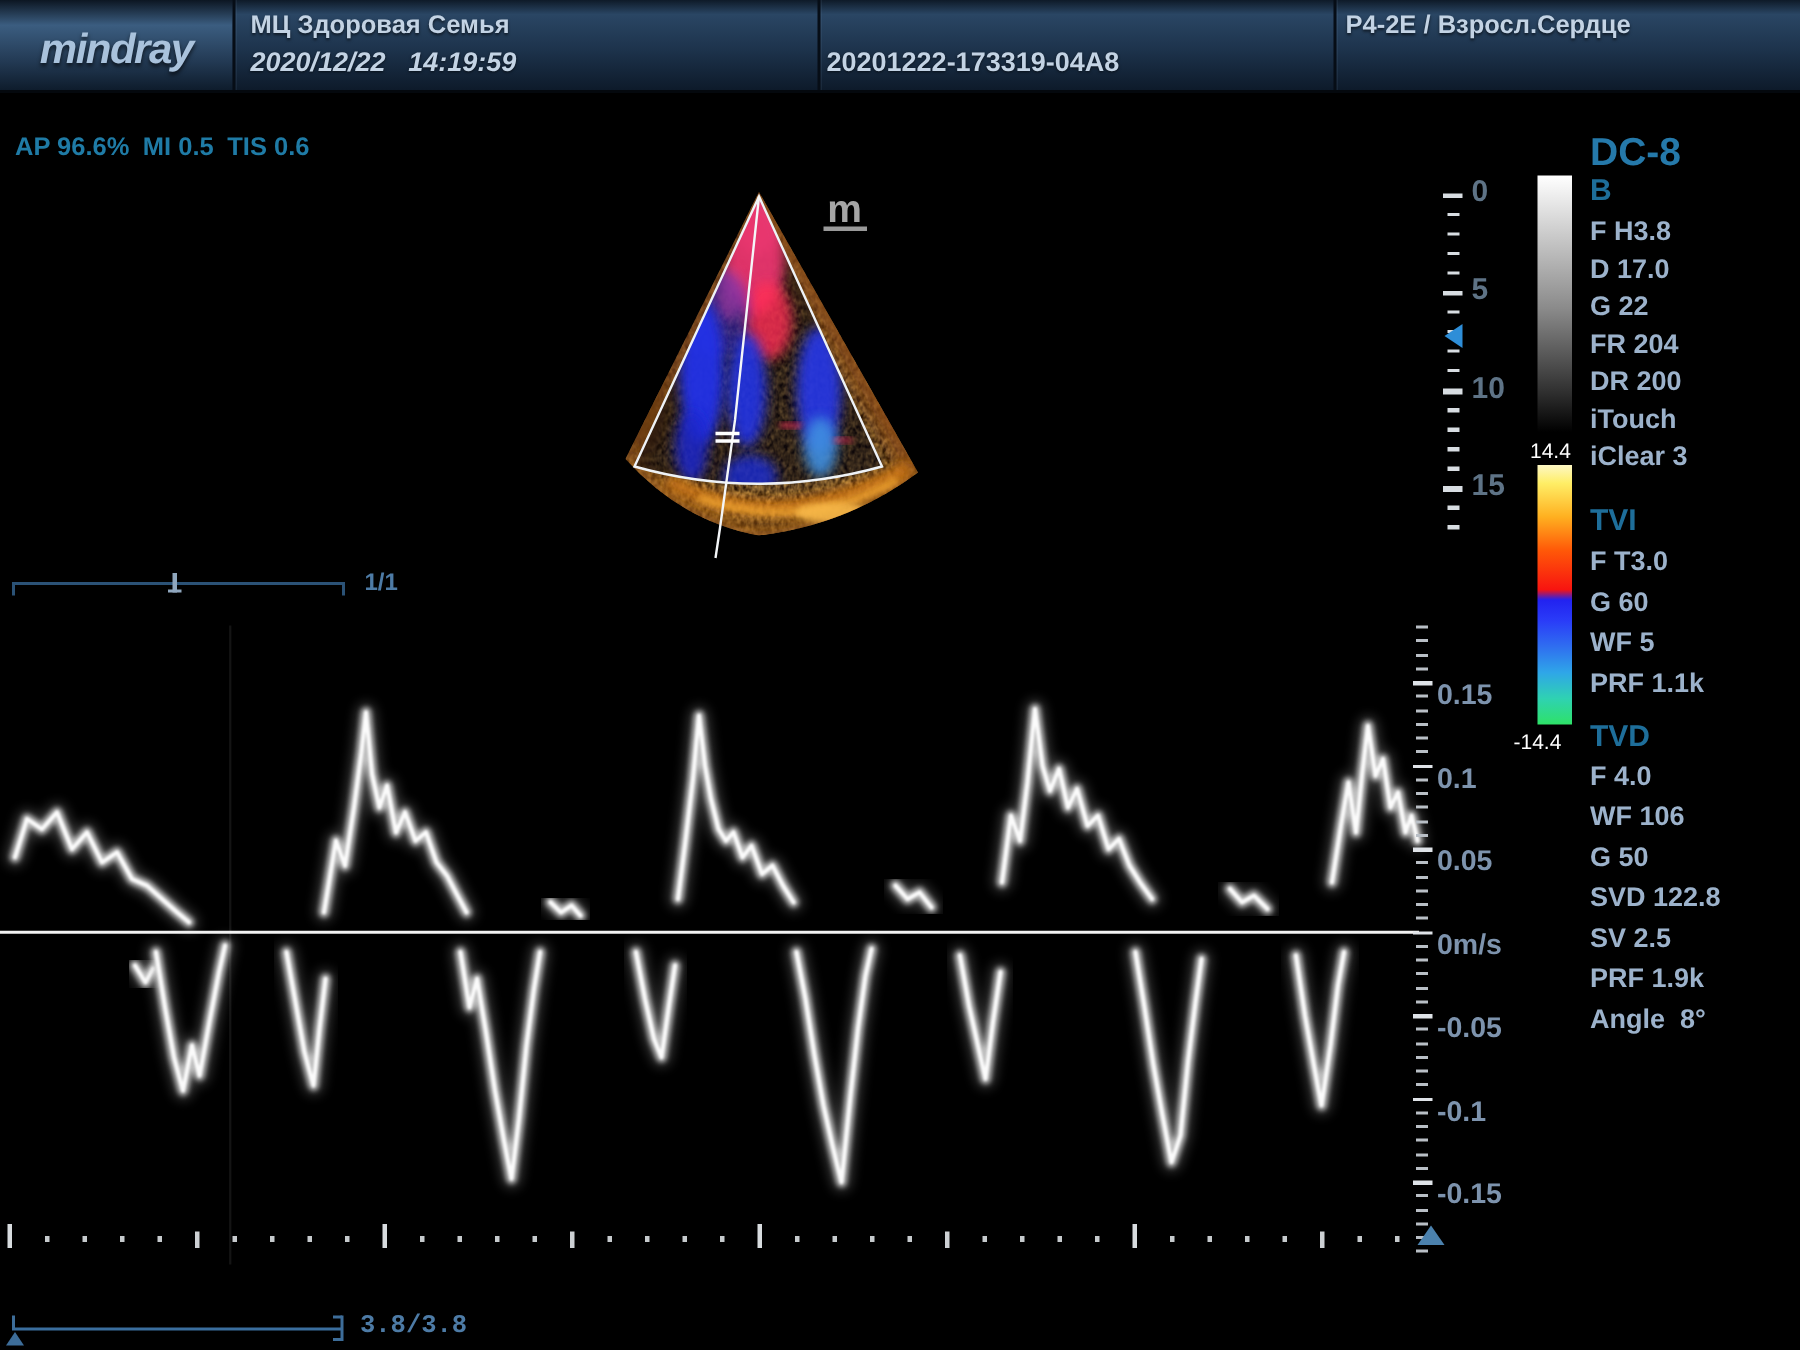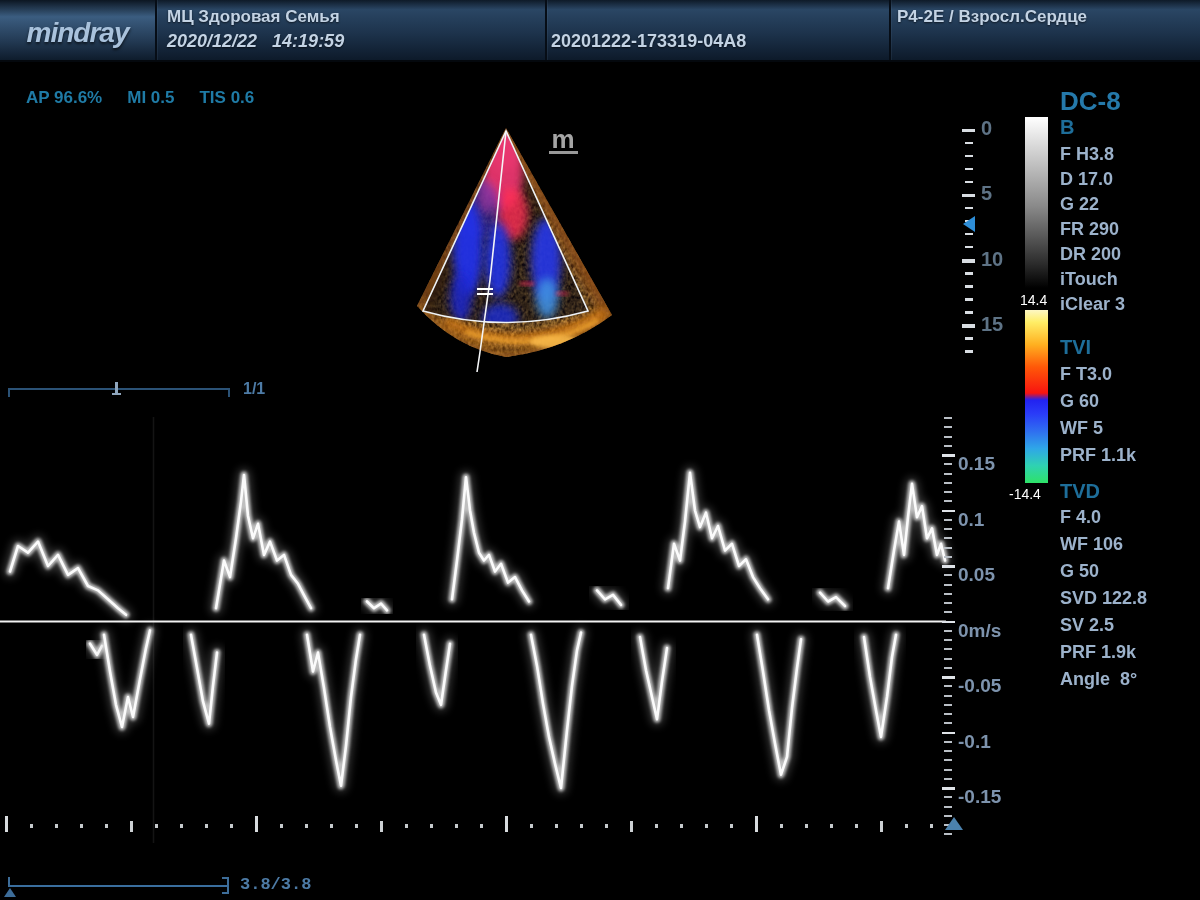--- a/index.html
+++ b/index.html
@@ -20,21 +20,21 @@
     box-shadow:1px 0 0 rgba(130,160,190,.10);}
   .hdr-text{position:absolute;color:#c3d3e4;font-weight:bold;white-space:pre;
     text-shadow:0 1px 2px rgba(0,0,0,.6);}
   #hdr-clinic{left:167px;top:7px;font-size:17px;}
   #hdr-datetime{left:167px;top:31px;font-size:18px;font-style:italic;}
   #hdr-examid{left:551px;top:31px;font-size:18px;}
   #hdr-probe{left:897px;top:7px;font-size:17px;}
 
   
   #ap-readout{position:absolute;left:10px;top:88px;font-size:17px;font-weight:bold;color:#1f7ba6;white-space:pre;}
-  #ap-readout span{margin-right:9px;margin-left:16px;}
+  #ap-readout span{margin-right:9px;}
 
   
   .d-tick{position:absolute;background:#d8dde2;}
   .d-label{position:absolute;font-size:20px;font-weight:bold;color:#5e7386;}
   #focus-marker{position:absolute;left:963px;top:216px;width:0;height:0;
     border-top:8px solid transparent;border-bottom:8px solid transparent;border-right:12px solid #2e8ed8;}
 
   
   #graybar{position:absolute;left:1025px;top:117px;width:23px;height:171px;
     background:linear-gradient(180deg,#ffffff 0%,#d6d6d6 18%,#8a8a8a 52%,#2e2e2e 85%,#000 100%);}
@@ -177,21 +177,21 @@
   <div id="colorbar"></div>
   <div id="cb-min" class="cb-label">-14.4</div>
 
   <div id="panel">
     <div id="panel-model">DC-8</div>
     <div id="sec-0">
         <div class="sec-title" style="left: 2px; top: 116px;">B</div>
         <div class="param-row" style="left: 2px; top: 144px;">F H3.8</div>
         <div class="param-row" style="left: 2px; top: 169px;">D 17.0</div>
         <div class="param-row" style="left: 2px; top: 194px;">G 22</div>
-        <div class="param-row" style="left: 2px; top: 219px;">FR 290</div>
+        <div class="param-row" style="left: 2px; top: 219px;">FR 204</div>
         <div class="param-row" style="left: 2px; top: 244px;">DR 200</div>
         <div class="param-row" style="left: 2px; top: 269px;">iTouch</div>
         <div class="param-row" style="left: 2px; top: 294px;">iClear 3</div>
       </div>
     <div id="sec-1">
         <div class="sec-title" style="left: 2px; top: 336px;">TVI</div>
         <div class="param-row" style="left: 2px; top: 364px;">F T3.0</div>
         <div class="param-row" style="left: 2px; top: 391px;">G 60</div>
         <div class="param-row" style="left: 2px; top: 418px;">WF 5</div>
         <div class="param-row" style="left: 2px; top: 445px;">PRF 1.1k</div>

